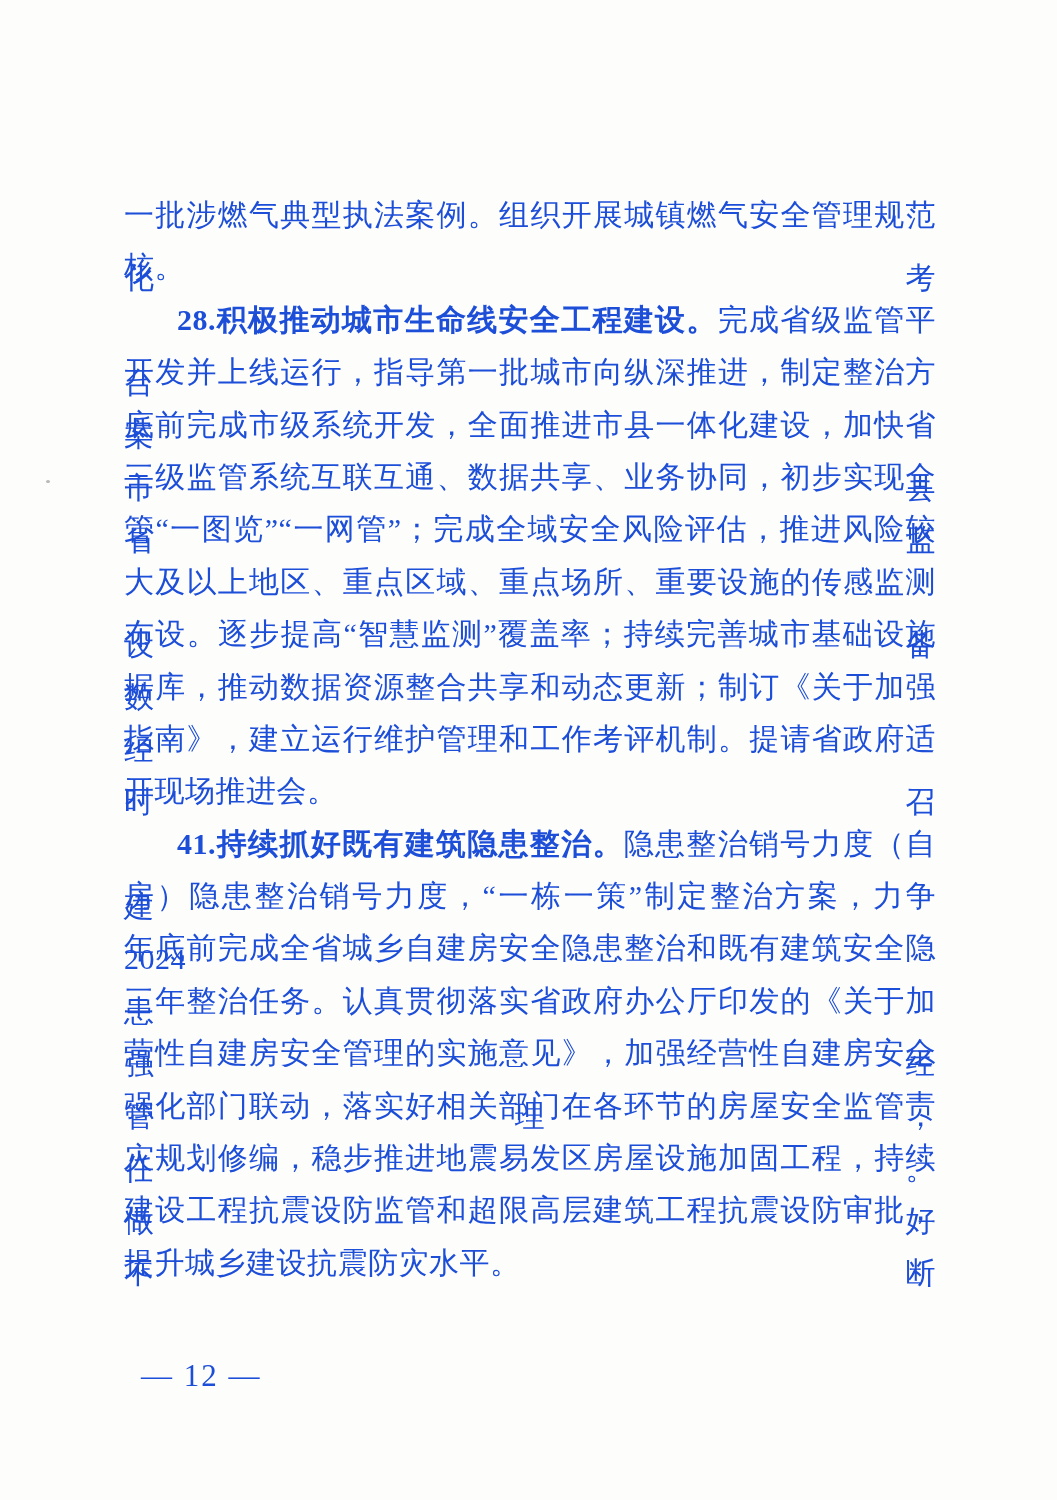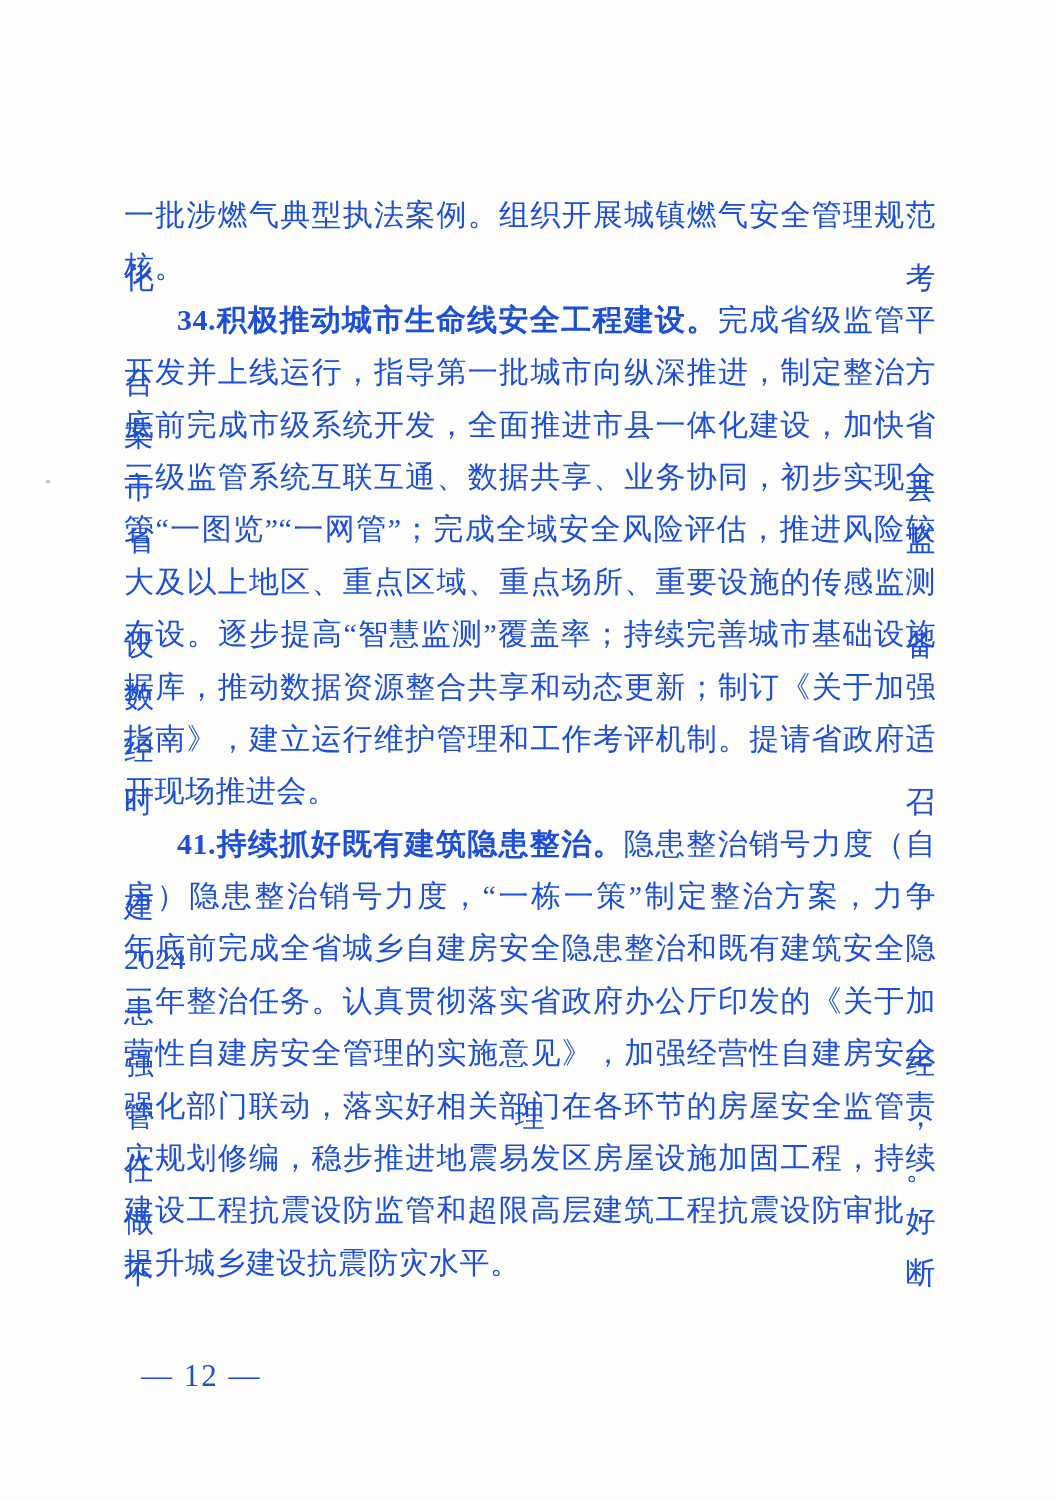--- a/index.html
+++ b/index.html
@@ -63,21 +63,21 @@
   }
 </style>
 </head>
 <body>
 
 <div class="page">
 
   <main class="text-block" id="body-root">
       <div class="line"><span class="seg">一批涉燃气典型执法案例。组织开展城镇燃气安全管理规范化考</span></div>
       <div class="line last"><span class="seg">核。</span></div>
-      <div class="line indent"><span class="seg bold">34.积极推动城市生命线安全工程建设。</span><span class="seg">完成省级监管平台</span></div>
+      <div class="line indent"><span class="seg bold">28.积极推动城市生命线安全工程建设。</span><span class="seg">完成省级监管平台</span></div>
       <div class="line"><span class="seg">开发并上线运行，指导第一批城市向纵深推进，制定整治方案</span></div>
       <div class="line"><span class="seg">底前完成市级系统开发，全面推进市县一体化建设，加快省市县</span></div>
       <div class="line"><span class="seg">三级监管系统互联互通、数据共享、业务协同，初步实现全省监</span></div>
       <div class="line"><span class="seg">管“一图览”“一网管”；完成全域安全风险评估，推进风险较</span></div>
       <div class="line"><span class="seg">大及以上地区、重点区域、重点场所、重要设施的传感监测设备</span></div>
       <div class="line"><span class="seg">布设。逐步提高“智慧监测”覆盖率；持续完善城市基础设施数</span></div>
       <div class="line"><span class="seg">据库，推动数据资源整合共享和动态更新；制订《关于加强经</span></div>
       <div class="line"><span class="seg">指南》，建立运行维护管理和工作考评机制。提请省政府适时召</span></div>
       <div class="line last"><span class="seg">开现场推进会。</span></div>
       <div class="line indent"><span class="seg bold">41.持续抓好既有建筑隐患整治。</span><span class="seg">隐患整治销号力度（自建</span></div>

